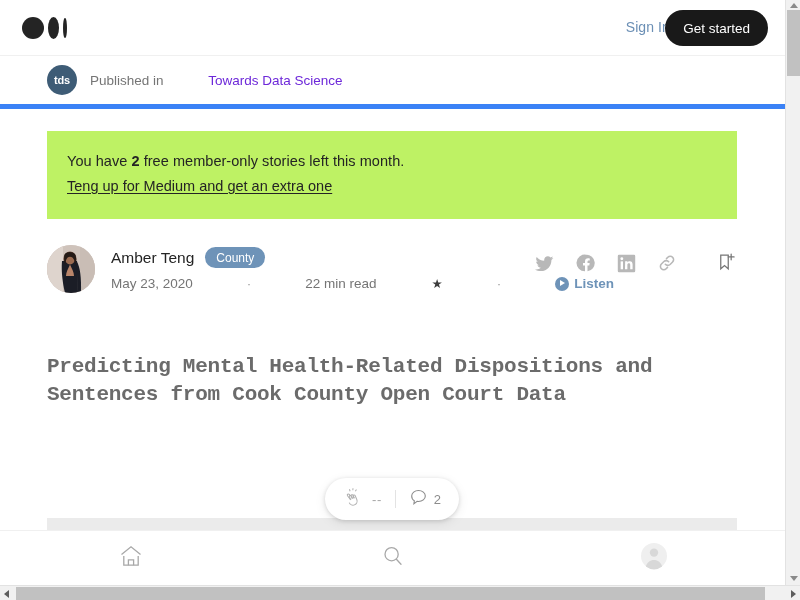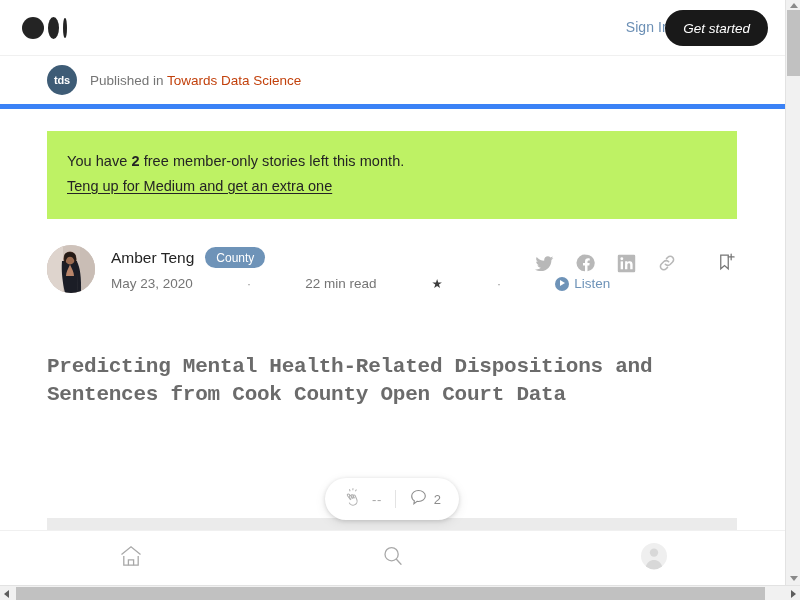--- a/index.html
+++ b/index.html
@@ -25,37 +25,37 @@
 
   .signin {
     position: absolute; right: 115px; top: 19px;
     font-size: 14px; color: #6b8fb5; text-decoration: none; letter-spacing: .1px;
   }
   .getstarted {
     position: absolute; right: 17px; top: 10px;
     height: 36px; padding: 0 18px; border: none; border-radius: 18px;
     background: #191919; color: #fff; font-size: 13.5px;
     font-family: "Liberation Sans", sans-serif; cursor: pointer;
-    display: flex; align-items: center; justify-content: center; font-style: italic;
+    display: flex; align-items: center; justify-content: center;
   }
 
   
   .pubrow {
     position: absolute; top: 56px; left: 0; width: 785px; height: 53px;
     display: flex; align-items: center; padding-left: 47px;
     border-bottom: 5px solid #3b82f6; background: #fff;
   }
   .pub-avatar {
     width: 30px; height: 30px; border-radius: 50%;
     background: #3e5c76; color: #fff; font-size: 11px; font-weight: bold;
     display: flex; align-items: center; justify-content: center;
     letter-spacing: -.2px; flex: none;
   }
   .pub-text { margin-left: 13px; font-size: 13.5px; color: #757575; white-space: nowrap; }
-  .pub-text .pub-name { color: #c2410c; }
+  .pub-text .pub-name { color: #6d28d9; margin-left: 41px; }
 
   
   .content { position: absolute; top: 109px; left: 0; width: 785px; }
 
   .notice {
     margin: 22px 47px 0 47px; width: 690px;
     background: #bef264; padding: 22px 0 24px 20px;
   }
   .notice-line1 { font-size: 14.5px; color: #242424; letter-spacing: .05px; }
   .notice-line1 b { font-weight: bold; }
@@ -85,21 +85,21 @@
   .star { color: #3d3d3d; font-size: 12.5px; margin-left: 7px; }
   .listen { display: inline-flex; align-items: center; color: #6e93b8; cursor: pointer; }
   .listen .play {
     width: 14px; height: 14px; border-radius: 50%; background: #6e93b8;
     margin-right: 5px; position: relative;
   }
   .listen .play::after {
     content: ""; position: absolute; left: 5px; top: 3.6px;
     border-left: 5px solid #fff; border-top: 3.4px solid transparent; border-bottom: 3.4px solid transparent;
   }
-  .listen-label { font-size: 13.5px; }
+  .listen-label { font-size: 13.5px; font-weight: bold; }
 
   .share-icons { position: absolute; right: 0; top: 7px; display: flex; align-items: center; }
   .share-icons .ico { margin-left: 21px; cursor: pointer; display: block; }
   .share-icons .ico.bookmark { margin-left: 40px; }
 
   
   .titleblock { margin: 52px 47px 0 47px; width: 700px; }
   .kicker {
     font-size: 11.5px; color: #8c8c8c; letter-spacing: 1.4px; text-transform: uppercase;
   }

